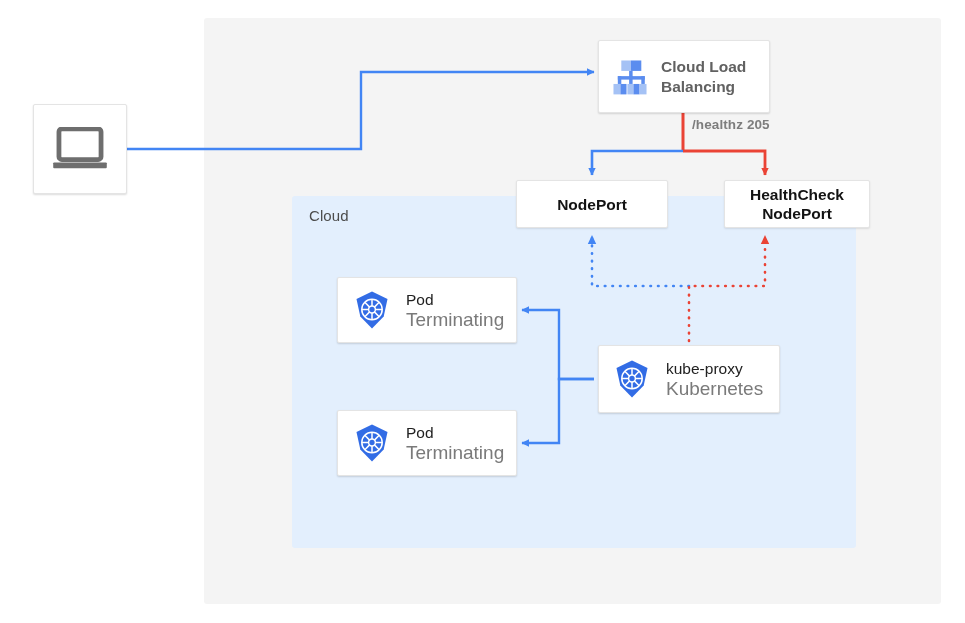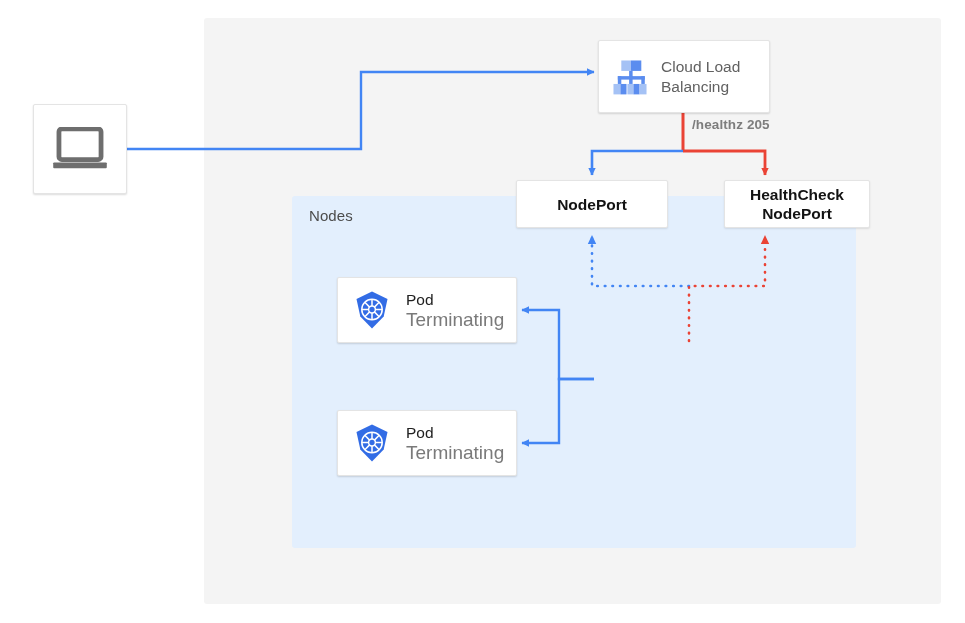--- a/index.html
+++ b/index.html
@@ -71,20 +71,21 @@
     width: 172px; height: 73px;
     padding-left: 10px;
     gap: 10px;
   }
   .clb-icon { width: 42px; height: 40px; flex: none; display:block; }
   .clb-label {
     font-size: 15.5px;
     color: #616161;
     line-height: 20px;
     white-space: pre-line;
+    font-weight: bold;
   }
 
   
   .card-np {
     justify-content: center;
     box-shadow: 0 1px 2px rgba(0,0,0,0.10);
   }
   .card-np-a { left: 516px; top: 180px; width: 152px; height: 48px; }
   .card-np-b { left: 692px; top: 180px; width: 146px; height: 48px; margin-left: 32px; }
   .np-label {
@@ -138,21 +139,21 @@
   }
   svg.wires { position: absolute; left:0; top:0; width:965px; height:623px; overflow: visible; }
 </style>
 </head>
 <body>
 
 <div id="canvas">
 
   <div class="panel-outer"></div>
   <div class="panel-nodes"></div>
-  <div class="panel-nodes-label">Nodes</div>
+  <div class="panel-nodes-label">Cloud</div>
 
   <svg class="wires" viewBox="0 0 965 623" xmlns="http://www.w3.org/2000/svg">
     <defs>
       <marker id="arrow-blue" markerWidth="9" markerHeight="9" refX="7.4" refY="4.5" orient="auto" markerUnits="userSpaceOnUse">
         <path d="M0,0.6 L8,4.5 L0,8.4 z" fill="#4285f4"></path>
       </marker>
       <marker id="arrow-red" markerWidth="9" markerHeight="9" refX="7.4" refY="4.5" orient="auto" markerUnits="userSpaceOnUse">
         <path d="M0,0.6 L8,4.5 L0,8.4 z" fill="#ea4335"></path>
       </marker>
       <marker id="arrow-blue-dot" markerWidth="10" markerHeight="10" refX="8" refY="5" orient="auto" markerUnits="userSpaceOnUse">
@@ -254,14 +255,35 @@
         <line x1="27.2" y1="12.3" x2="22.4" y2="17.1"></line>
         <line x1="17.6" y1="21.9" x2="12.8" y2="26.7"></line>
       </g>
     </svg>
     <div class="kp-lines">
       <div class="title-line">Pod</div>
       <div class="sub-line">Terminating</div>
     </div>
   </div>
 
+  <div class="card card-kp">
+    <svg class="k8s-icon" viewBox="0 0 40 40" xmlns="http://www.w3.org/2000/svg">
+      <polygon points="20,1.5 35.5,9 31.7,26.5 20,38.5 8.3,26.5 4.5,9" fill="#326ce5"></polygon>
+      <g stroke="#ffffff" stroke-width="1.5" fill="none">
+        <circle cx="20" cy="19.5" r="10.2"></circle>
+        <circle cx="20" cy="19.5" r="3.4"></circle>
+        <line x1="20" y1="9.3" x2="20" y2="16.1"></line>
+        <line x1="20" y1="22.9" x2="20" y2="29.7"></line>
+        <line x1="9.8" y1="19.5" x2="16.6" y2="19.5"></line>
+        <line x1="23.4" y1="19.5" x2="30.2" y2="19.5"></line>
+        <line x1="12.8" y1="12.3" x2="17.6" y2="17.1"></line>
+        <line x1="22.4" y1="21.9" x2="27.2" y2="26.7"></line>
+        <line x1="27.2" y1="12.3" x2="22.4" y2="17.1"></line>
+        <line x1="17.6" y1="21.9" x2="12.8" y2="26.7"></line>
+      </g>
+    </svg>
+    <div class="kp-lines">
+      <div class="title-line">kube-proxy</div>
+      <div class="sub-line">Kubernetes</div>
+    </div>
+  </div>
 
 </div>
 
 </body></html>

